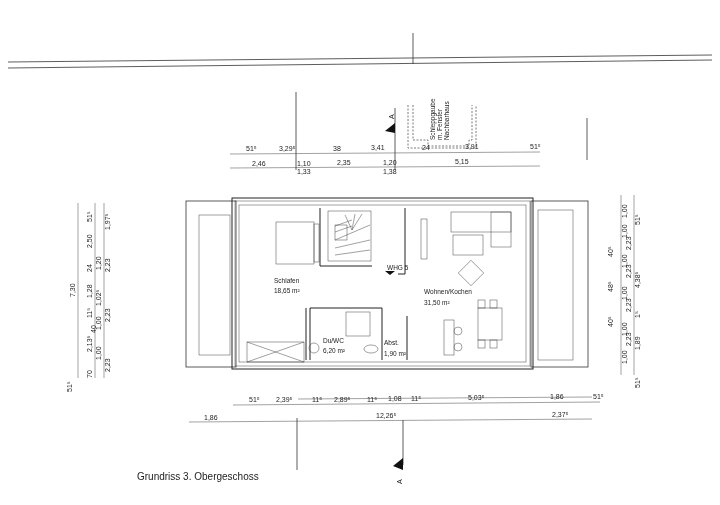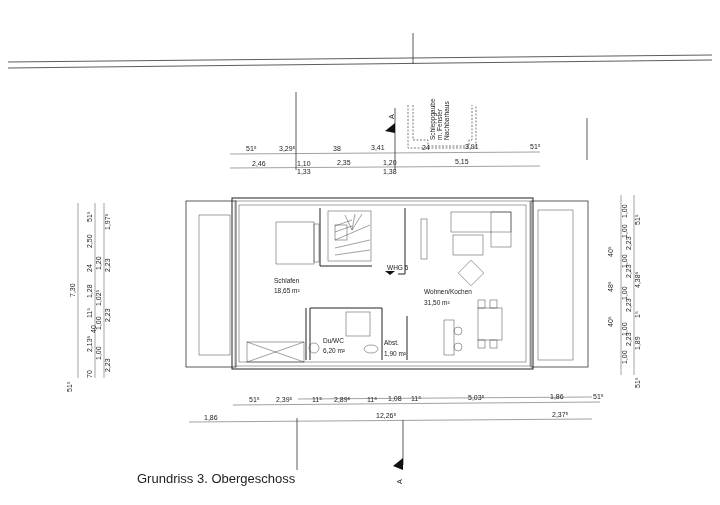--- a/index.html
+++ b/index.html
@@ -1,20 +1,20 @@
 <!DOCTYPE html>
 <html><head>
   <meta charset="utf-8">
   <style>
     html, body { margin: 0; padding: 0; background: #ffffff; }
     body { width: 720px; height: 505px; overflow: hidden; position: relative; font-family: "Liberation Sans", sans-serif; }
     svg { position: absolute; left: 0; top: 0; }
     .dim { font-family: "Liberation Sans", sans-serif; font-size: 7px; fill: #222; }
     .room { font-family: "Liberation Sans", sans-serif; font-size: 6.5px; fill: #222; }
-    .title { position: absolute; left: 137px; top: 471px; font-size: 13px; color: #222; }
+    .title { position: absolute; left: 137px; top: 471px; font-size: 10px; color: #222; }
     .ln { stroke: #333; stroke-width: 0.8; fill: none; }
     .thin { stroke: #444; stroke-width: 0.5; fill: none; }
     .wall { stroke: #222; stroke-width: 1; fill: none; }
     .dash { stroke: #444; stroke-width: 0.7; fill: none; stroke-dasharray: 2 1.5; }
   </style>
 </head>
 <body>
 
 <svg width="720" height="505" viewBox="0 0 720 505">
 

